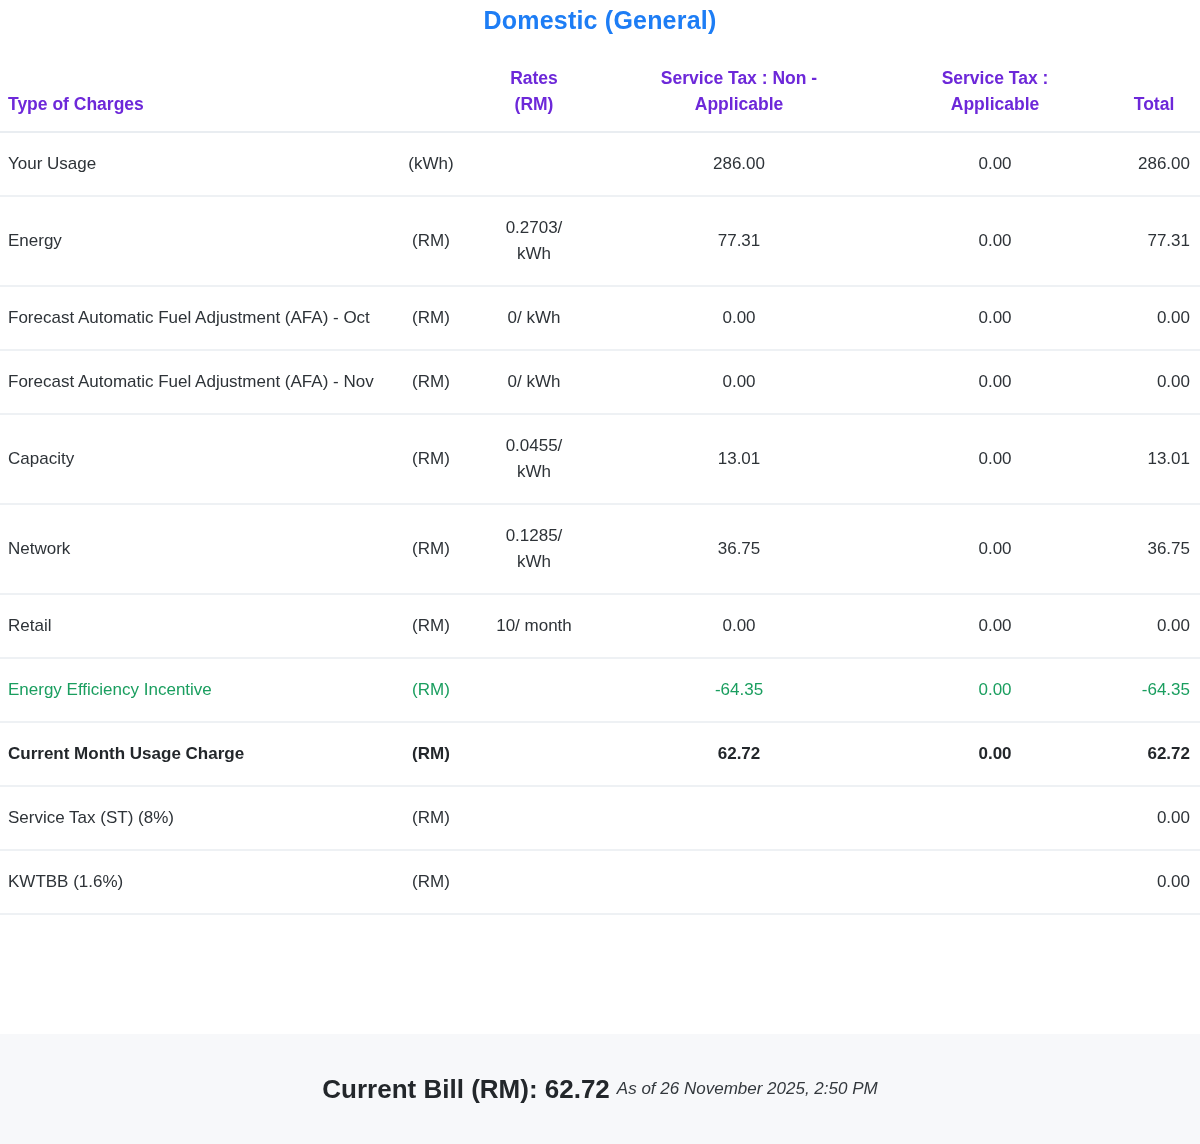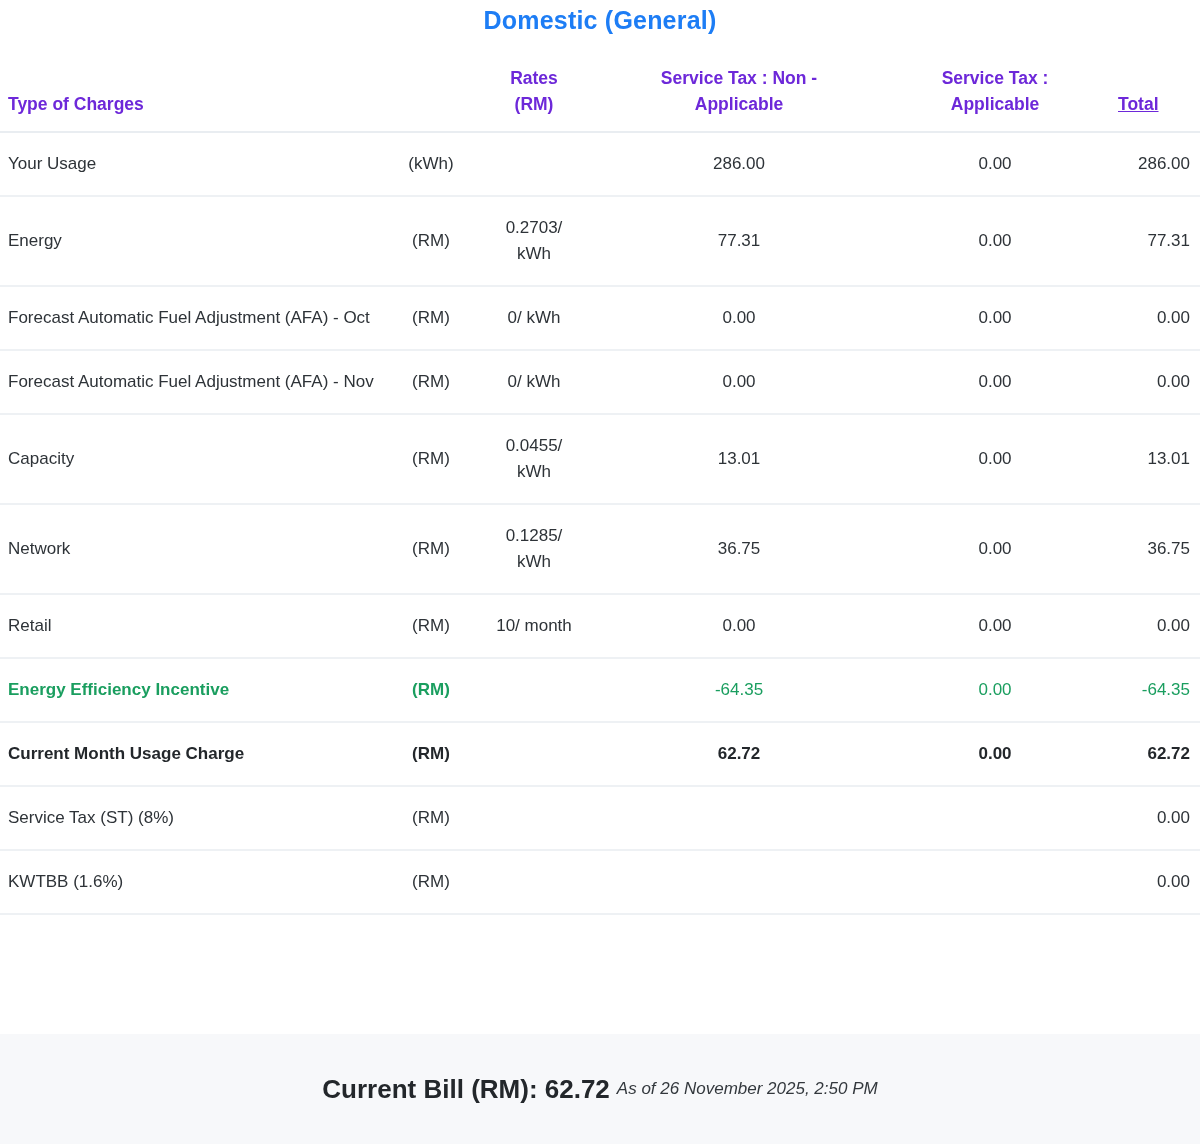--- a/index.html
+++ b/index.html
@@ -43,38 +43,38 @@
     font-weight: 700;
     color: #6d28d9;
     vertical-align: bottom;
     padding: 6px 8px 14px 8px;
     text-align: center;
     white-space: pre-line;
     line-height: 26px;
     border-bottom: 2px solid #e9edf1;
   }
   th.h-label { text-align: left; }
-  th.h-total { text-align: left; padding-right: 10px; text-decoration: underline; }
+  th.h-total { text-align: center; padding-right: 10px; }
 
   td {
     font-size: 17px;
     line-height: 26px;
     padding: 18px 8px;
     text-align: center;
     vertical-align: middle;
     border-bottom: 2px solid #eef1f4;
     white-space: pre-line;
     color: #2e3338;
   }
   td.f-label { text-align: left; }
   td.f-total { text-align: right; padding-right: 10px; }
 
   tr.style-green td { color: #1a9e5f; }
   tr.style-green td.f-label,
-  tr.style-green td.f-unit { font-weight: 700; }
+  tr.style-green td.f-unit { font-weight: 400; }
   tr.style-bold td { font-weight: 700; color: #23272b; margin-top: 8px; }
 
   .footer-panel {
     margin-top: auto;
     background: #f7f8fa;
     height: 110px;
     display: flex;
     flex-direction: row;
     align-items: center;
     justify-content: center;

